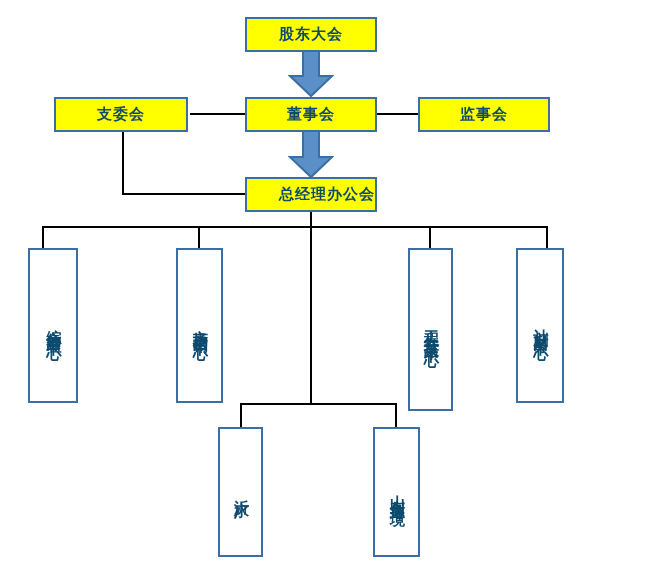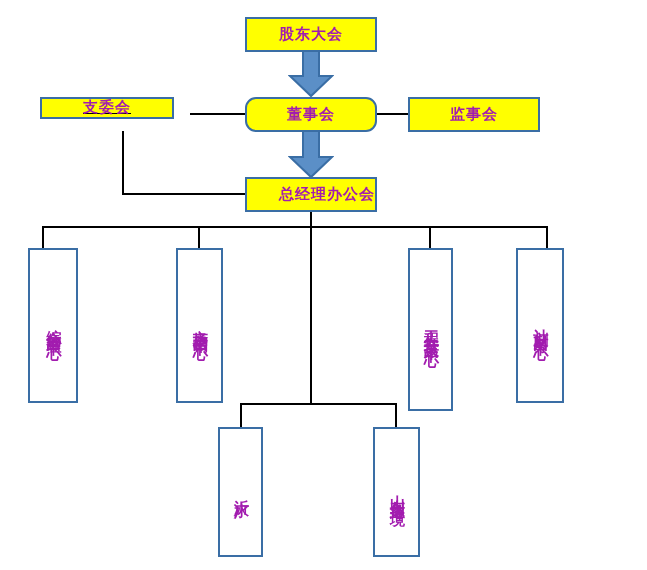--- a/index.html
+++ b/index.html
@@ -38,21 +38,21 @@
     text-align: center;
   }
   .node.yellow {
     background: #FFFF00;
   }
   .node.white {
     background: #FFFFFF;
   }
   .node .label {
     font-weight: bold;
-    color: #a21caf;
+    color: #0c4a6e;
     line-height: 1.05;
   }
   .node.yellow .label {
     font-size: 15px;
     letter-spacing: 1px;
   }
   
   .node.white .label {
     font-size: 15px;
     writing-mode: vertical-rl;
@@ -103,29 +103,29 @@
   <div class="block-arrow" style="left:288px; top:131px;">
     <svg width="46" height="48" viewBox="0 0 46 48">
       <polygon points="15,0 31,0 31,26 44,26 23,46 2,26 15,26" fill="#5B8FC7" stroke="#3A6EA5" stroke-width="2"></polygon>
     </svg>
   </div>
 
   <div class="node yellow" style="left:245px; top:17px; width:132px; height:35px;">
     <span class="label">股东大会</span>
   </div>
 
-  <div class="node yellow" style="left:40px; top:97px; width:134px; height:22px;text-decoration:underline;">
+  <div class="node yellow" style="left:54px; top:97px; width:134px; height:35px;">
     <span class="label">支委会</span>
   </div>
 
-  <div class="node yellow" style="left:245px; top:97px; width:132px; height:35px;border-radius:11px;">
+  <div class="node yellow" style="left:245px; top:97px; width:132px; height:35px;">
     <span class="label">董事会</span>
   </div>
 
-  <div class="node yellow" style="left:408px; top:97px; width:132px; height:35px;">
+  <div class="node yellow" style="left:418px; top:97px; width:132px; height:35px;">
     <span class="label">监事会</span>
   </div>
 
   <div class="node yellow" style="left:245px; top:177px; width:132px; height:35px;justify-content:flex-end;">
     <span class="label">总经理办公会</span>
   </div>
 
   <div class="node white" style="left:28px; top:248px; width:50px; height:155px;">
     <span class="label">综合管理中心</span>
   </div>

